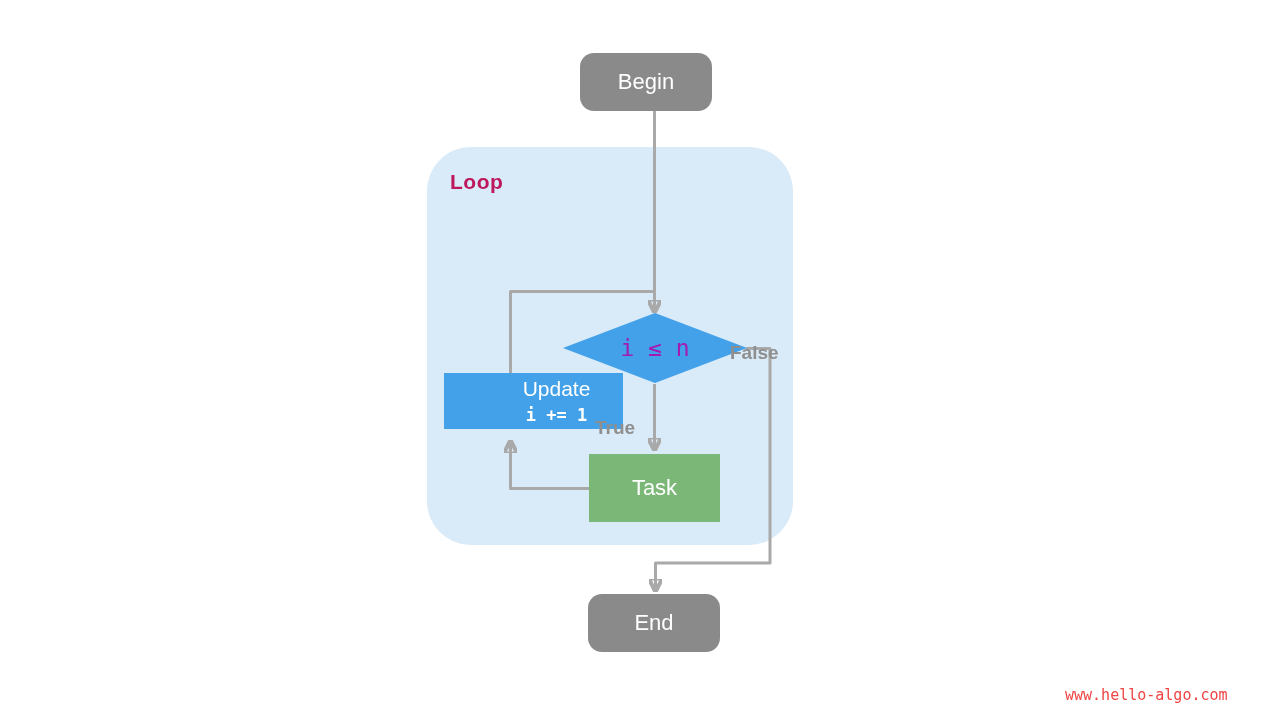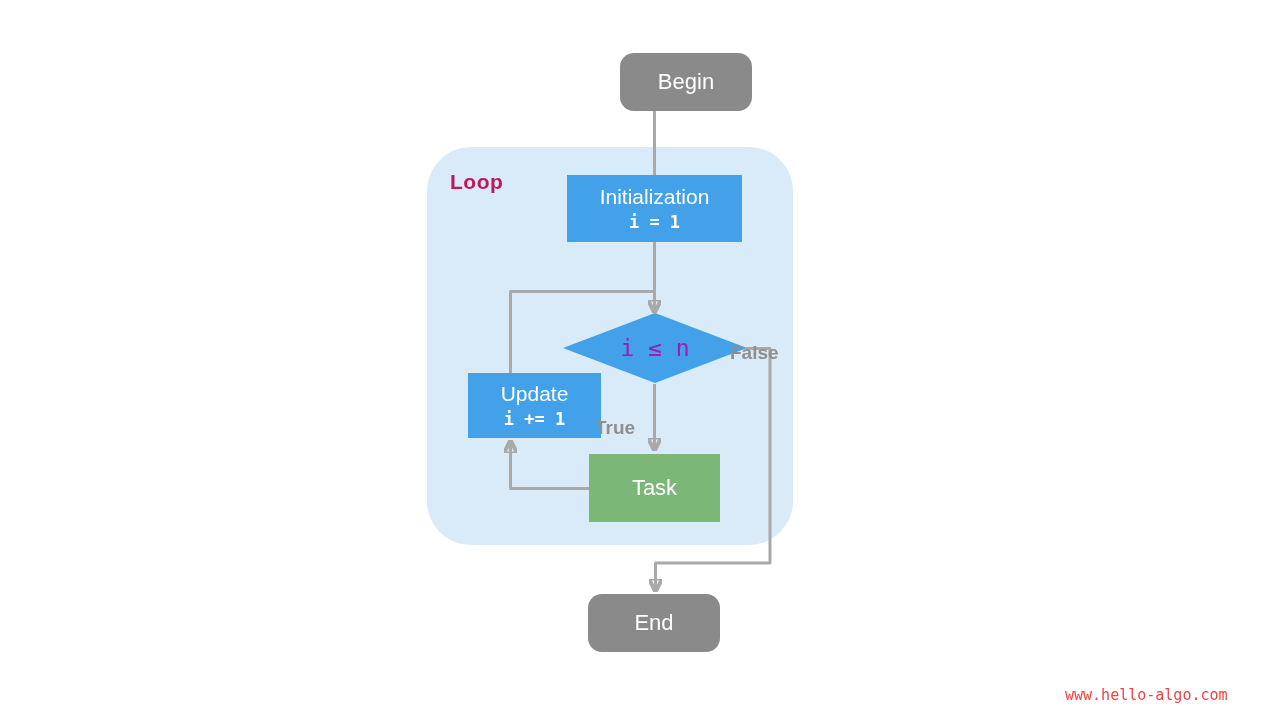--- a/index.html
+++ b/index.html
@@ -68,34 +68,35 @@
     font-family: "DejaVu Sans Mono", "Liberation Mono", monospace;
     font-size: 17px;
     font-weight: bold;
     margin-top: 2px;
   }
 
   .terminal {
     background: #8A8A8A;
     border-radius: 14px;
   }
-  #node-begin { left: 620px; top: 53px;  width: 132px; height: 58px; }
+  #node-begin { left: 580px; top: 53px;  width: 132px; height: 58px; }
   #node-end   { left: 588px; top: 594px; width: 132px; height: 58px; }
   #node-begin .title, #node-end .title, #node-task .title {
     font-size: 22px;
     font-weight: 500;
   }
 
   #node-initialization {
     left: 567px; top: 175px; width: 175px; height: 67px;
     background: #42A1E8;
   }
   #node-update {
-    left: 468px; top: 373px; width: 133px; height: 65px;
+    left: 444px; top: 373px; width: 133px; height: 56px;
     background: #42A1E8;
+    padding-left: 46px;
   }
   #node-task {
     left: 589px; top: 454px; width: 131px; height: 68px;
     background: #7BB877;
   }
 
   
   #node-condition {
     left: 563px; top: 313px; width: 184px; height: 70px;
   }
@@ -148,24 +149,20 @@
     <path d="M 746 348.5 L 770 348.5 L 770 563 L 655.5 563 L 655.5 588" marker-end="url(#arrowhead)"></path>
     <path d="M 589 488.5 L 510.5 488.5 L 510.5 444" marker-end="url(#arrowhead)"></path>
   </svg>
 
   <div id="loop-label" class="abs">Loop</div>
 
   <div id="node-begin" class="abs node terminal">
     <span class="title">Begin</span>
   </div>
 
-  <div id="node-initialization" class="abs node">
-    <span class="title">Initialization</span>
-    <span class="code">i = 1</span>
-  </div>
 
   <div id="node-condition" class="abs">
     <svg width="184" height="70" viewBox="0 0 184 70">
       <polygon points="92,0 184,35 92,70 0,35" fill="#42A1E8"></polygon>
     </svg>
     <div class="diamond-label">i ≤ n</div>
   </div>
 
   <div id="node-update" class="abs node">
     <span class="title">Update</span>

